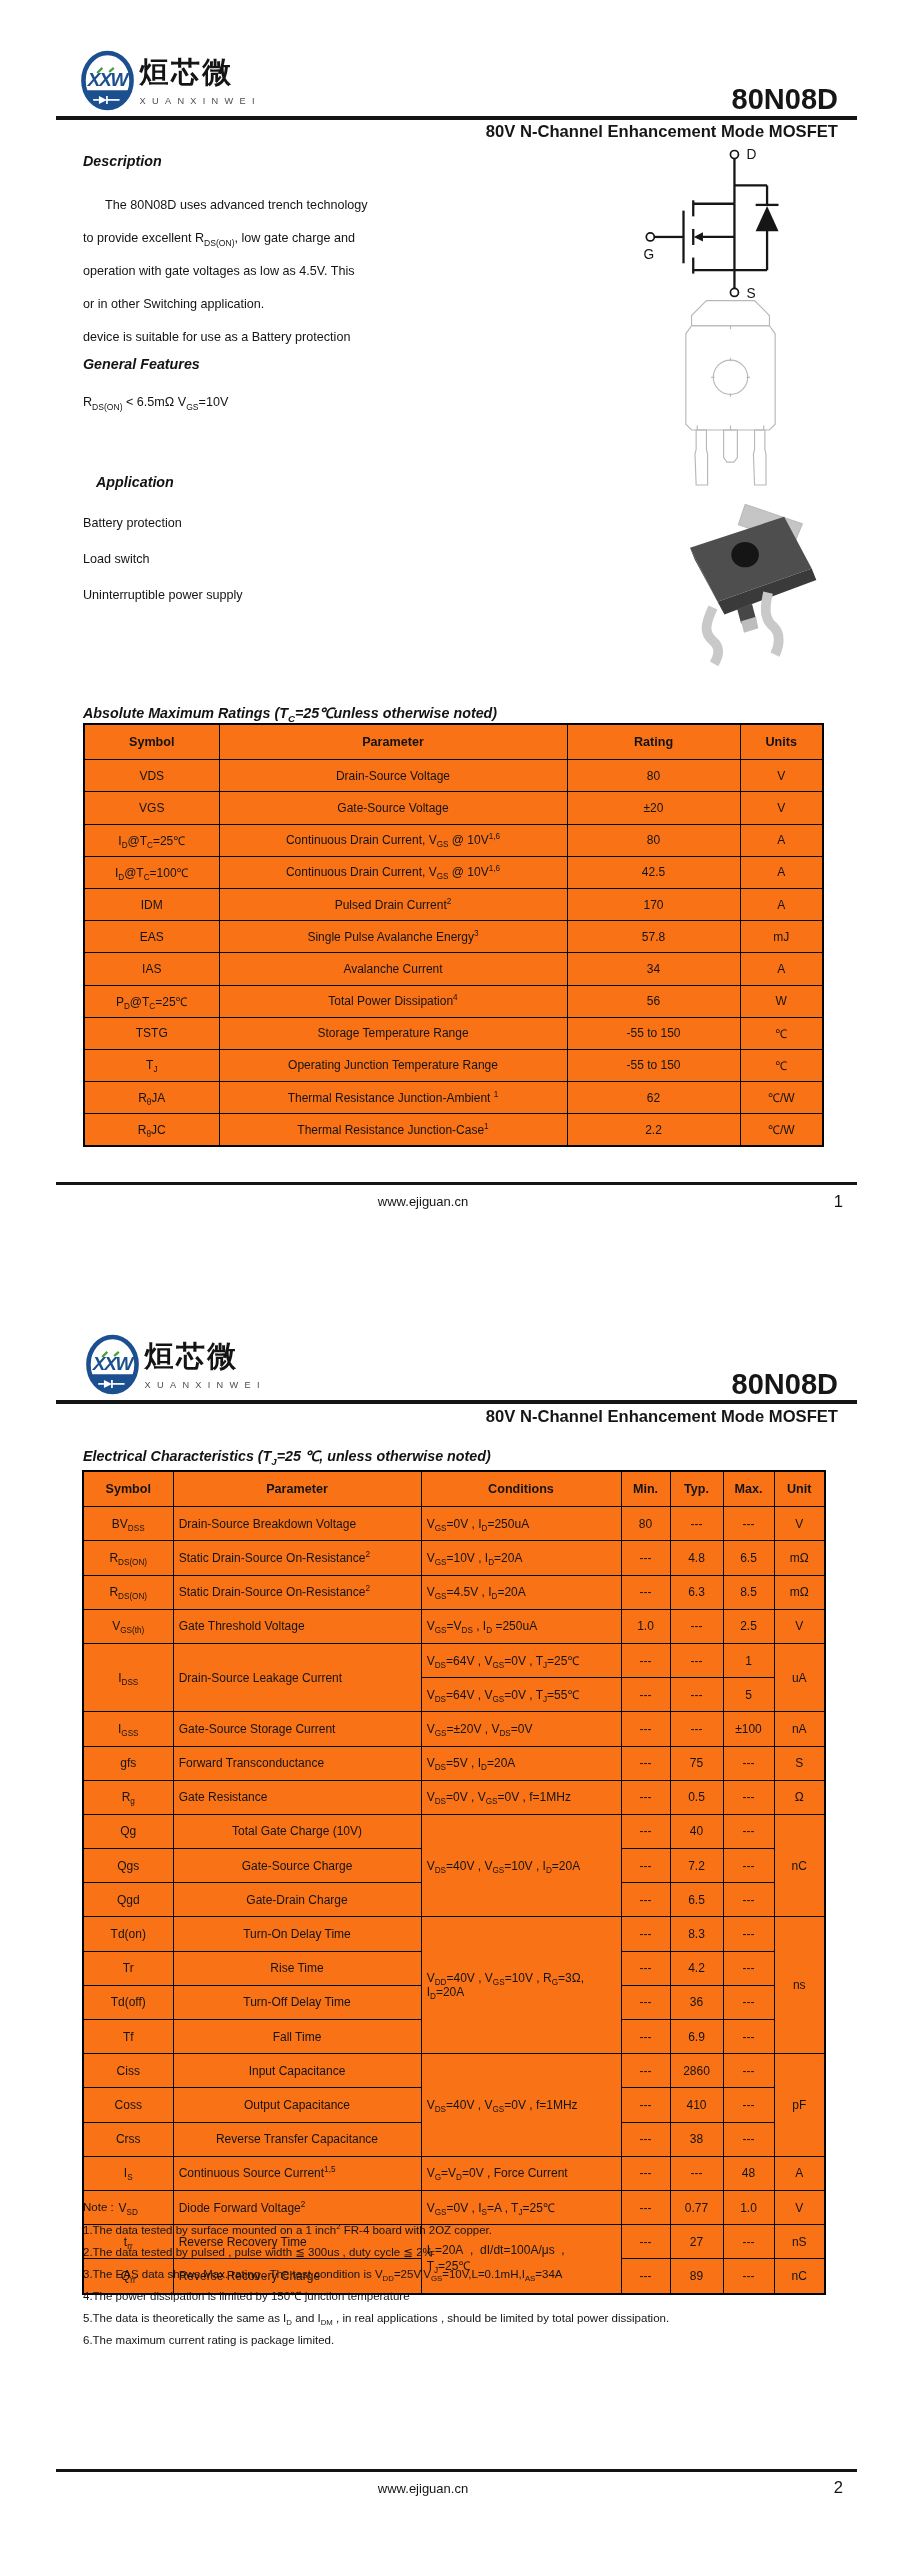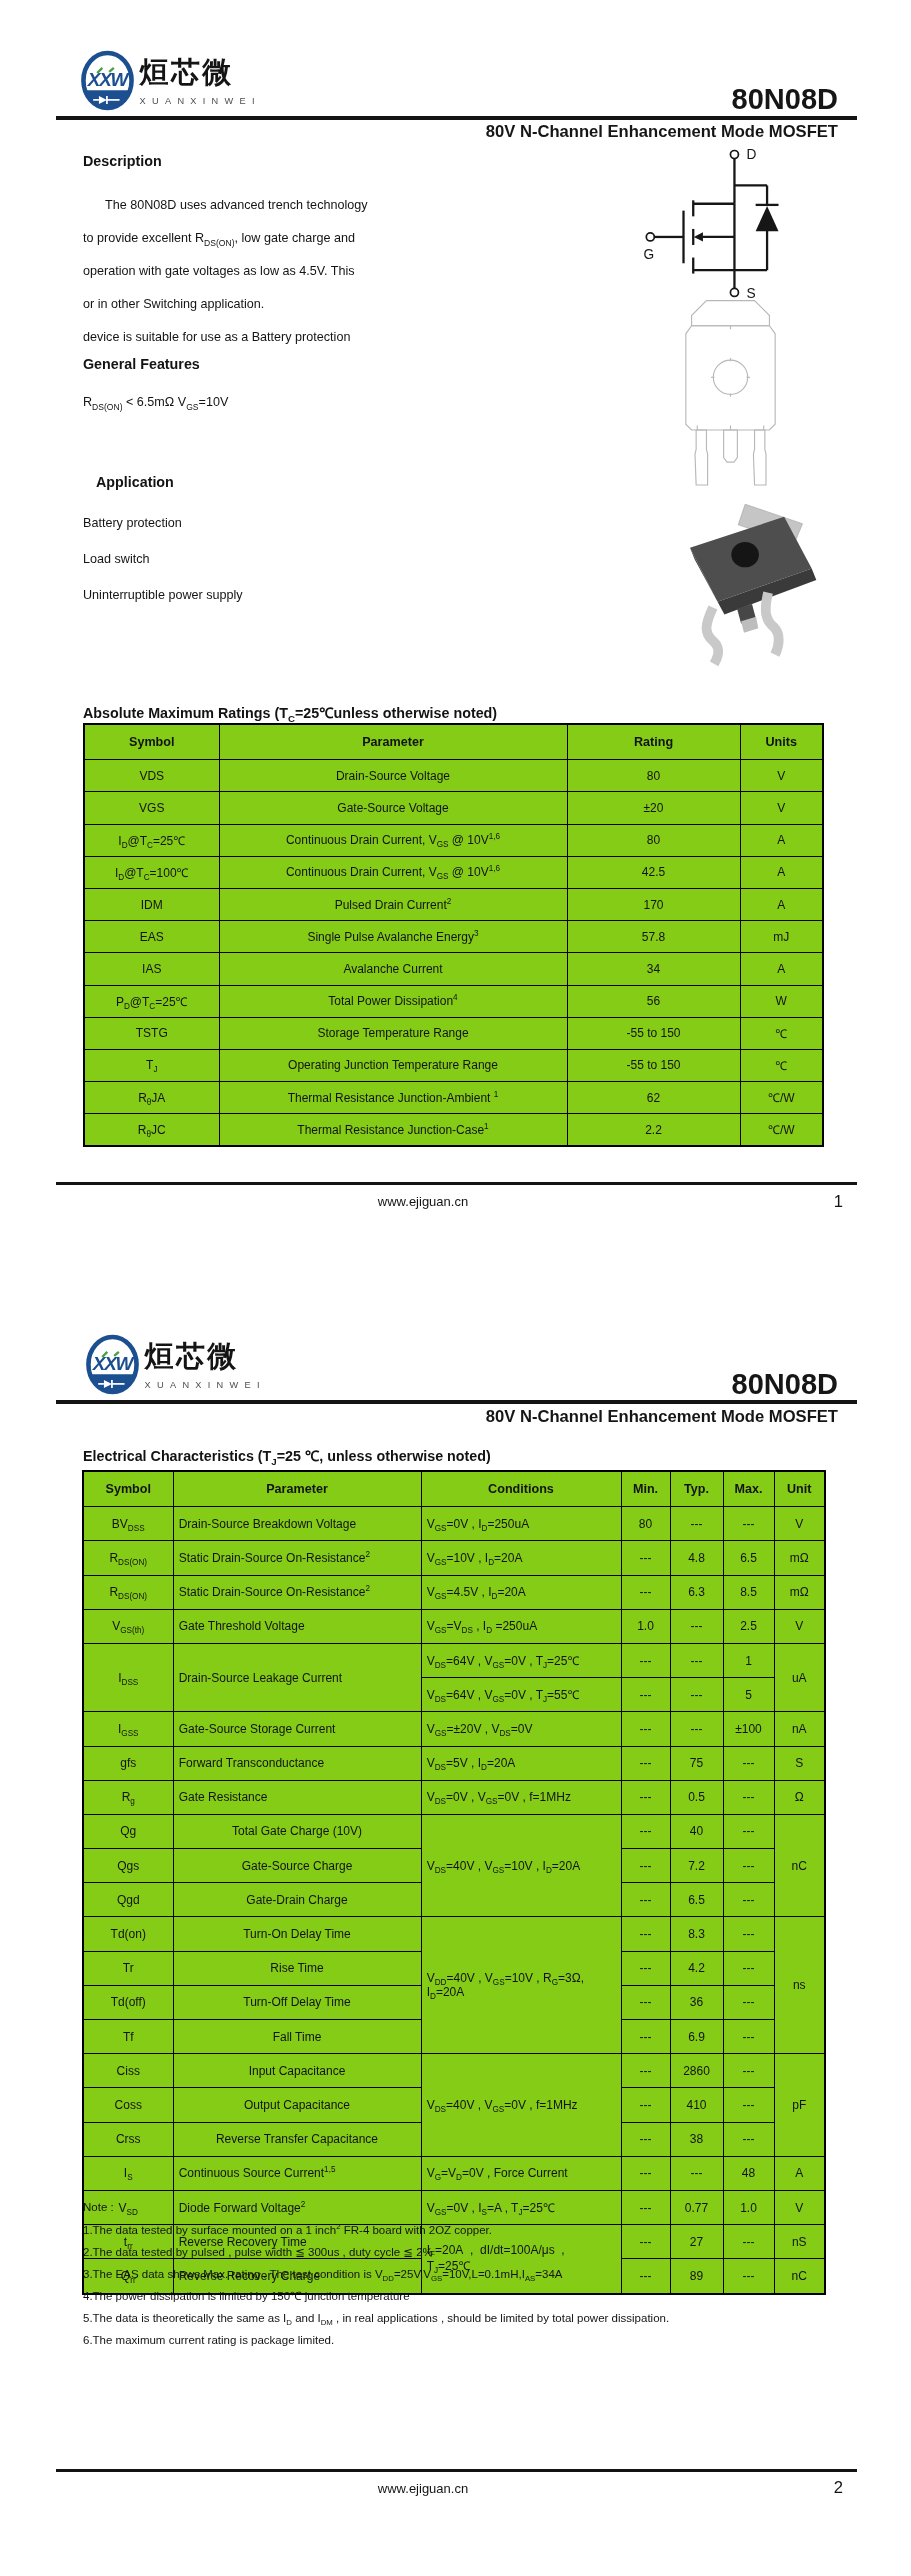--- a/index.html
+++ b/index.html
@@ -10,31 +10,31 @@
   }
   .abs{position:absolute;}
   
   .logo{position:absolute;display:flex;align-items:flex-start;}
   .logo-text{margin-left:4.6px;}
   .logo-cn{font-size:29px;font-weight:700;color:#141414;letter-spacing:2.3px;line-height:45px;}
   .logo-en{font-size:9.2px;color:#4d4d4d;letter-spacing:6.3px;margin-top:1.1px;}
   .part-no{position:absolute;right:73px;font-size:29px;font-weight:700;color:#161616;letter-spacing:0;}
   .rule{position:absolute;left:56px;width:801px;background:#141414;}
   .subtitle{position:absolute;right:73px;font-size:16.6px;font-weight:700;color:#161616;}
-  .h-sec{position:absolute;font-size:14.3px;font-weight:700;color:#131313;}
+  .h-sec{position:absolute;font-size:14.3px;font-weight:700;color:#131313;font-style:italic;}
   
   .tlist{position:absolute;font-size:12.6px;color:#141414;}
   #desc-lines{left:83px;top:189px;line-height:33px;width:390px;}
   #desc-lines div:first-child{text-indent:22px;}
   #feat-lines{left:83px;top:382px;line-height:40px;width:390px;}
   #app-lines{left:83px;top:505px;line-height:36px;width:390px;}
   #note-block{left:83px;top:2219px;font-size:11.5px;line-height:22px;width:746px;color:#141414;}
   #note-head{position:absolute;left:83px;top:2201px;font-size:11.5px;color:#141414;}
   
-  .dtable{border-collapse:collapse;table-layout:fixed;background:#84cc16;}
+  .dtable{border-collapse:collapse;table-layout:fixed;background:#f97316;}
   .dtable td{
     border-top:1.7px solid #000;border-bottom:1.7px solid #000;
     border-left:1.1px solid #000;border-right:1.1px solid #000;
     text-align:center;vertical-align:middle;font-size:12px;color:#131313;
     padding:1.1px 3.4px;overflow:hidden;
   }
   .dtable{border:2.3px solid #000;}
   .dtable tr.head td{font-weight:700;font-size:12.6px;}
   .dtable td.al{text-align:left;padding-left:5.2px;}
   .dtable td.c{text-align:center;margin-left:13px;}

